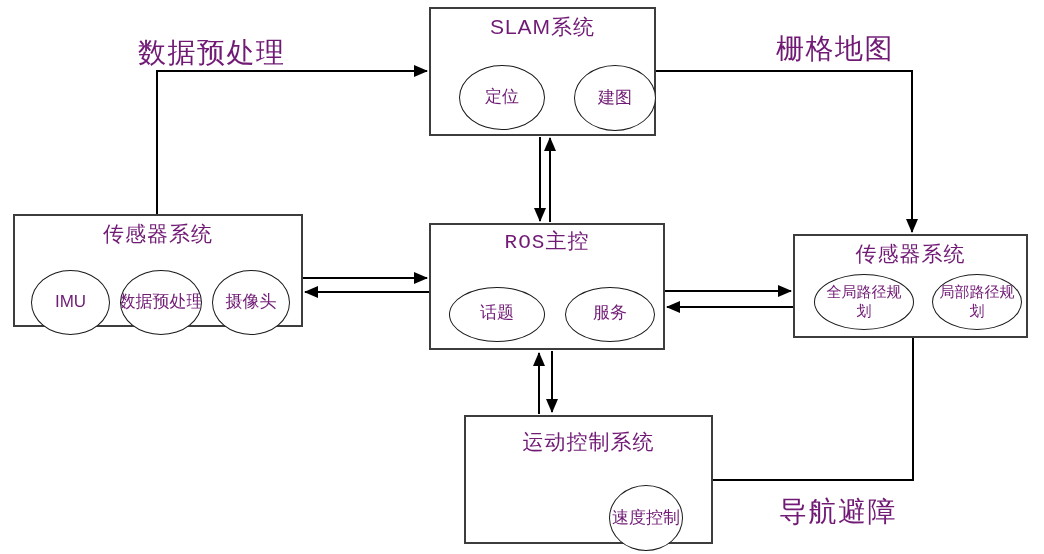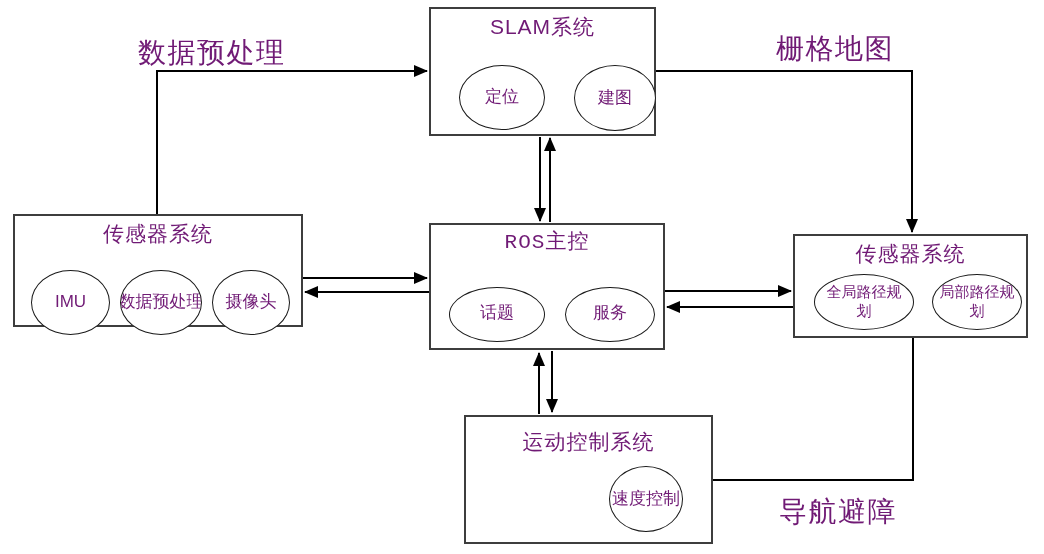--- a/index.html
+++ b/index.html
@@ -138,21 +138,21 @@
     <div class="ellipse two-line" style="left:19px; top:38px; width:100px; height:56px;">
       <span class="lbl">全局路径规划</span>
     </div>
     <div class="ellipse two-line" style="left:137px; top:38px; width:90px; height:56px;justify-content:center;">
       <span class="lbl">局部路径规划</span>
     </div>
   </div>
 
   <div class="box" style="left:420px; top:415px; width:249px; height:129px;margin-left:44px;">
     <div class="box-title motion-pad">运动控制系统</div>
-    <div class="ellipse" style="left:143px; top:49px; width:74px; height:66px;">
+    <div class="ellipse" style="left:143px; top:68px; width:74px; height:66px;">
       <span class="lbl">速度控制</span>
     </div>
   </div>
 
   <div class="edge-label" style="left:138px; top:34px;">数据预处理</div>
   <div class="edge-label" style="left:776px; top:30px;">栅格地图</div>
   <div class="edge-label" style="left:779px; top:493px;">导航避障</div>
 
 </div>
 

